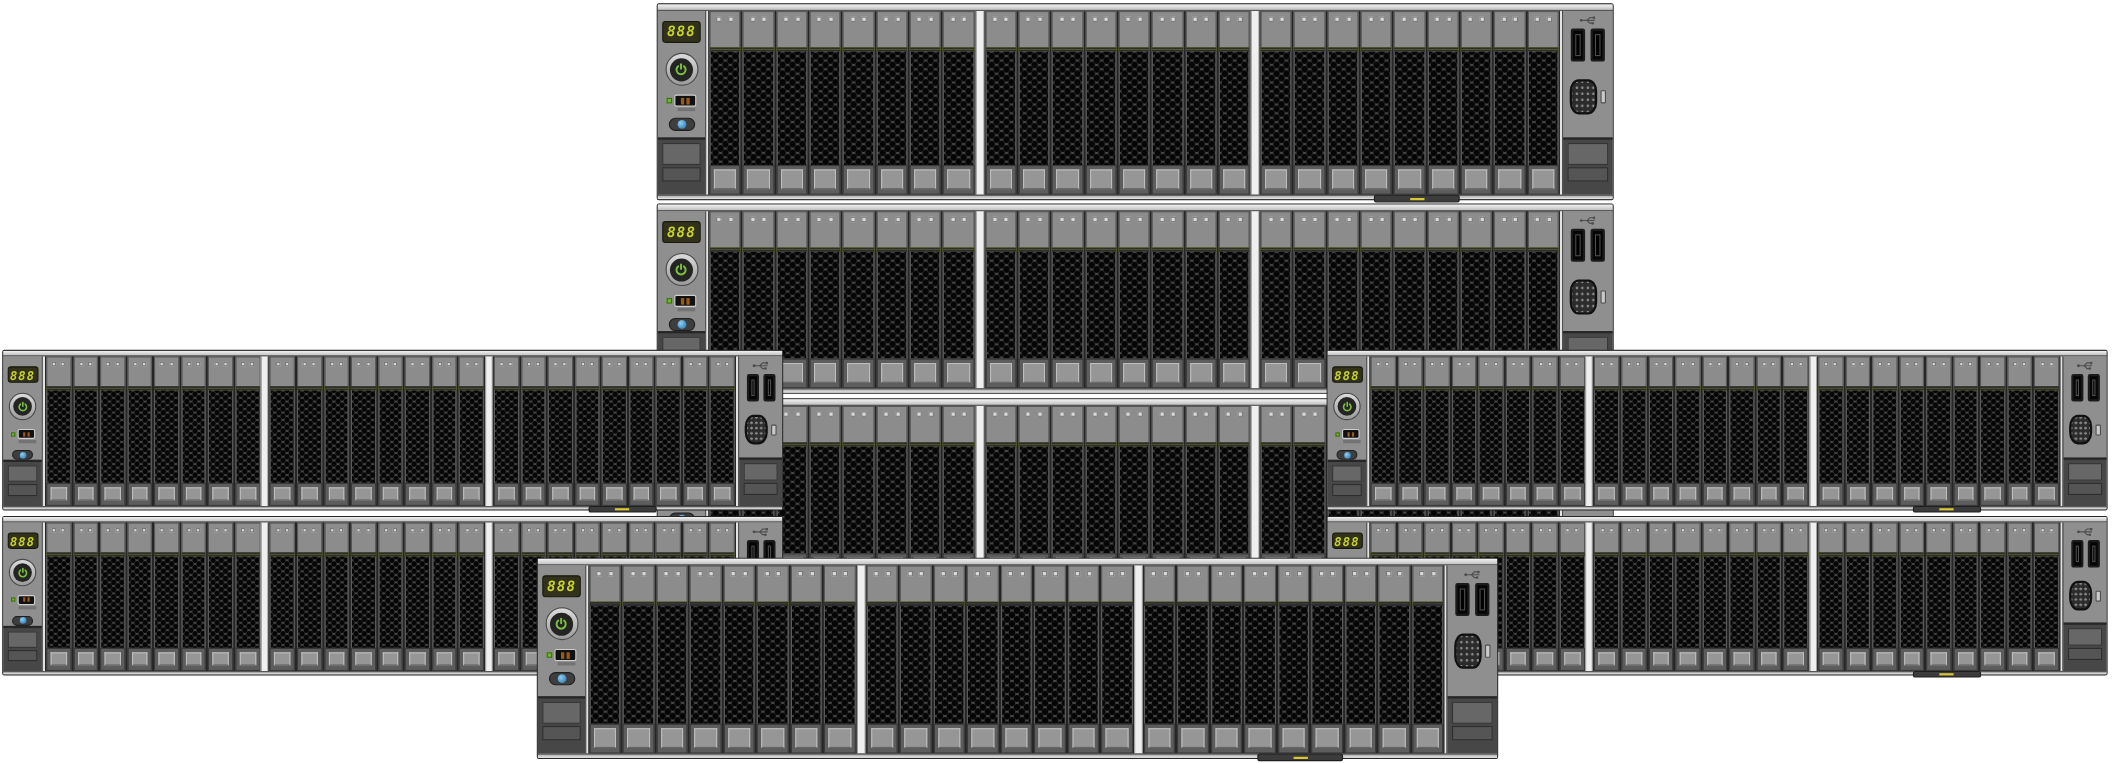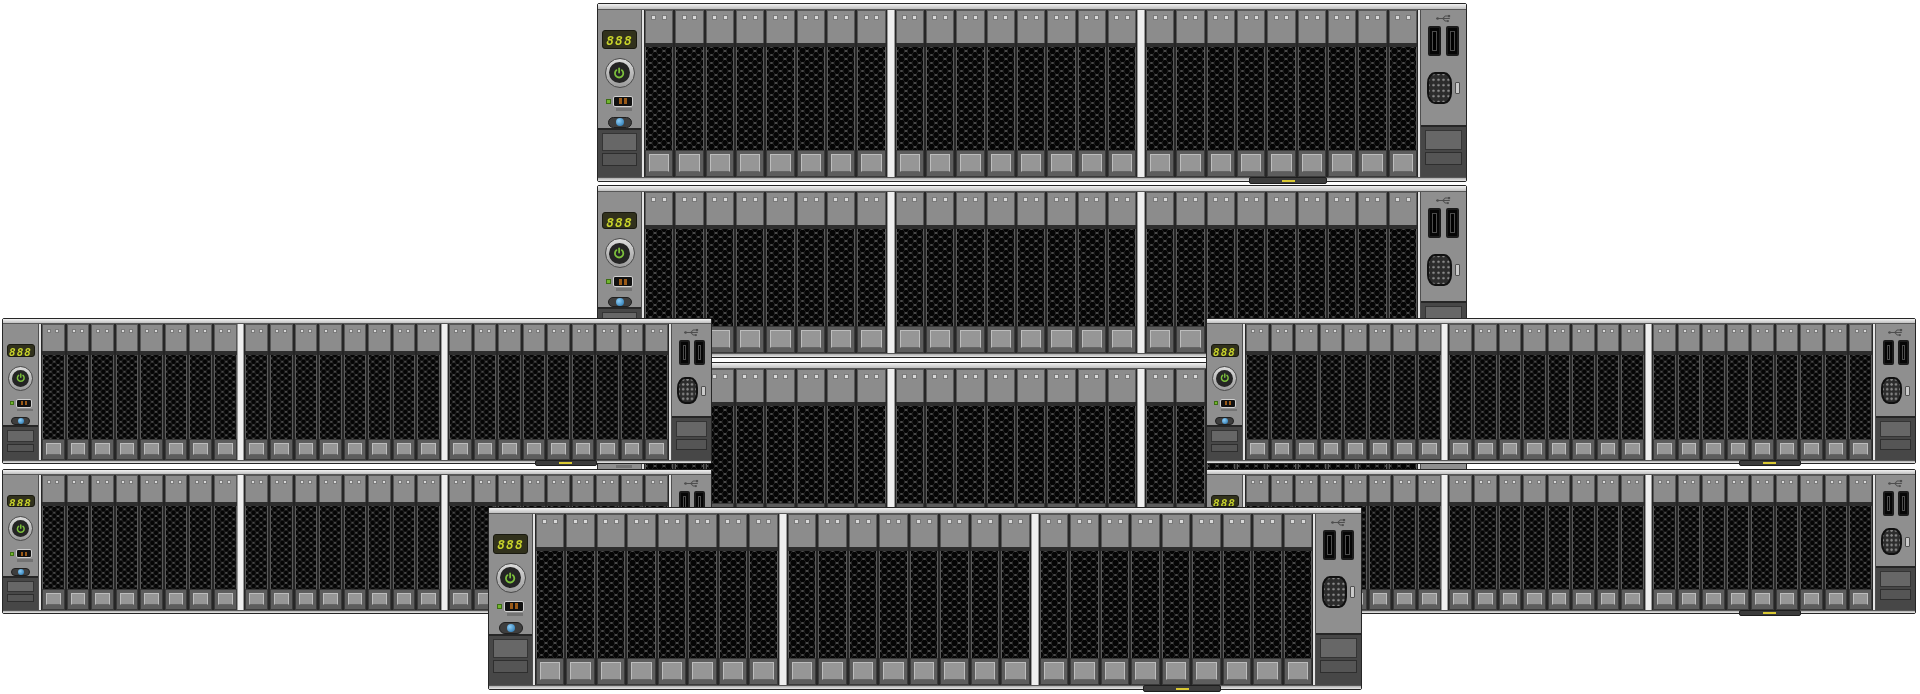--- a/index.html
+++ b/index.html
@@ -23,21 +23,21 @@
     --top:5px;--bot:3px;--cap:27px;--green:3px;--bcap:21px;
     --panelw:36px;--iow:40px;--div:7px;
     --pwr:25px;--pwrin:17px;--seg-h:16px;--seg-f:11px;
     --usb-w:11px;--usb-h:25px;--latch:44px;--dled:4px;}
   .strip.top{height:var(--top);}
   .strip.bottom{height:var(--bot);}
 
   
   .cpanel{width:var(--panelw);flex:none;display:flex;flex-direction:column;align-items:center;
           background:#8f8f8f;border-right:1px solid #4f4f4f;}
-  .seg{margin-top:20px;width:80%;height:var(--seg-h);line-height:var(--seg-h);
+  .seg{margin-top:9px;width:80%;height:var(--seg-h);line-height:var(--seg-h);
        background:#31311c;border:1px solid #191910;border-radius:3px;
        color:#c9d42b;font-family:"DejaVu Sans Mono",monospace;font-weight:bold;font-style:italic;
        font-size:var(--seg-f);text-align:center;letter-spacing:1px;overflow:hidden;}
   .pwr{margin-top:9px;width:var(--pwr);height:var(--pwr);border-radius:50%;flex:none;
        background:linear-gradient(#dcdcdc,#9b9b9b);border:1px solid #4a4a4a;
        display:flex;align-items:center;justify-content:center;}
   .pwr-in{width:var(--pwrin);height:var(--pwrin);border-radius:50%;background:#242424;
           color:#7cc03c;display:flex;align-items:center;justify-content:center;}
   .pwr-in svg{width:68%;height:68%;}
   .indrow{margin-top:8px;display:flex;align-items:center;gap:2px;}

